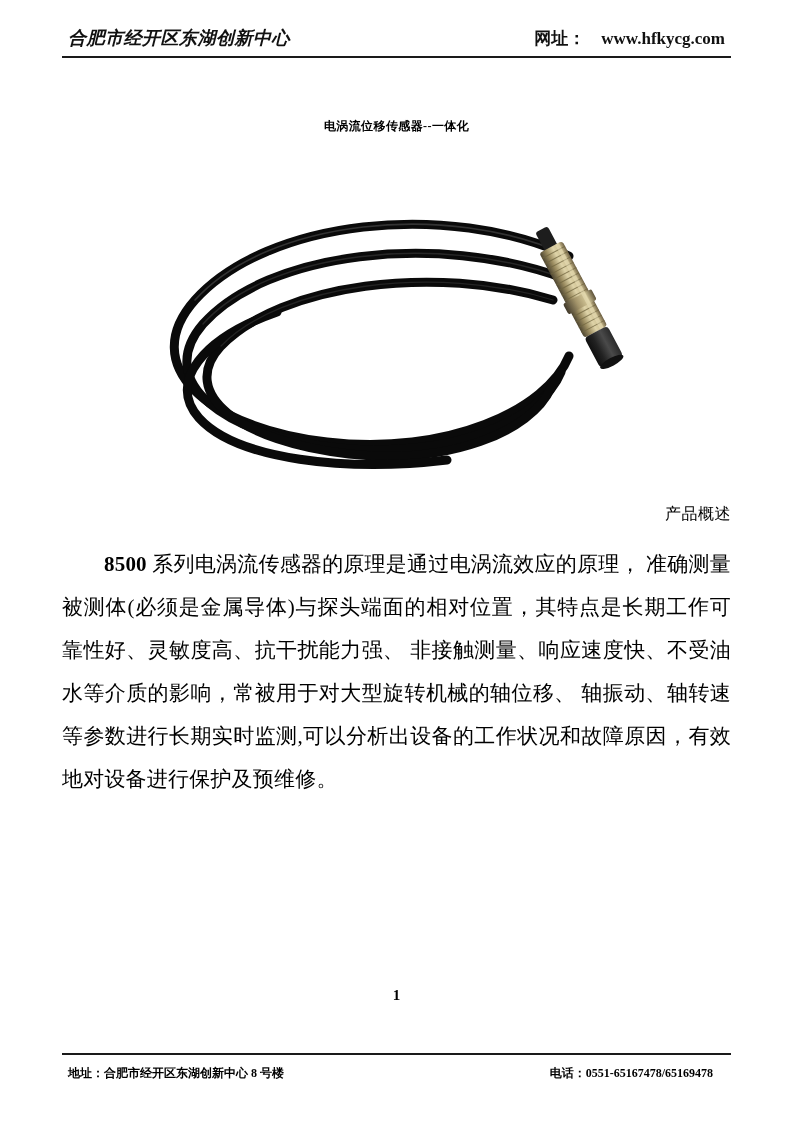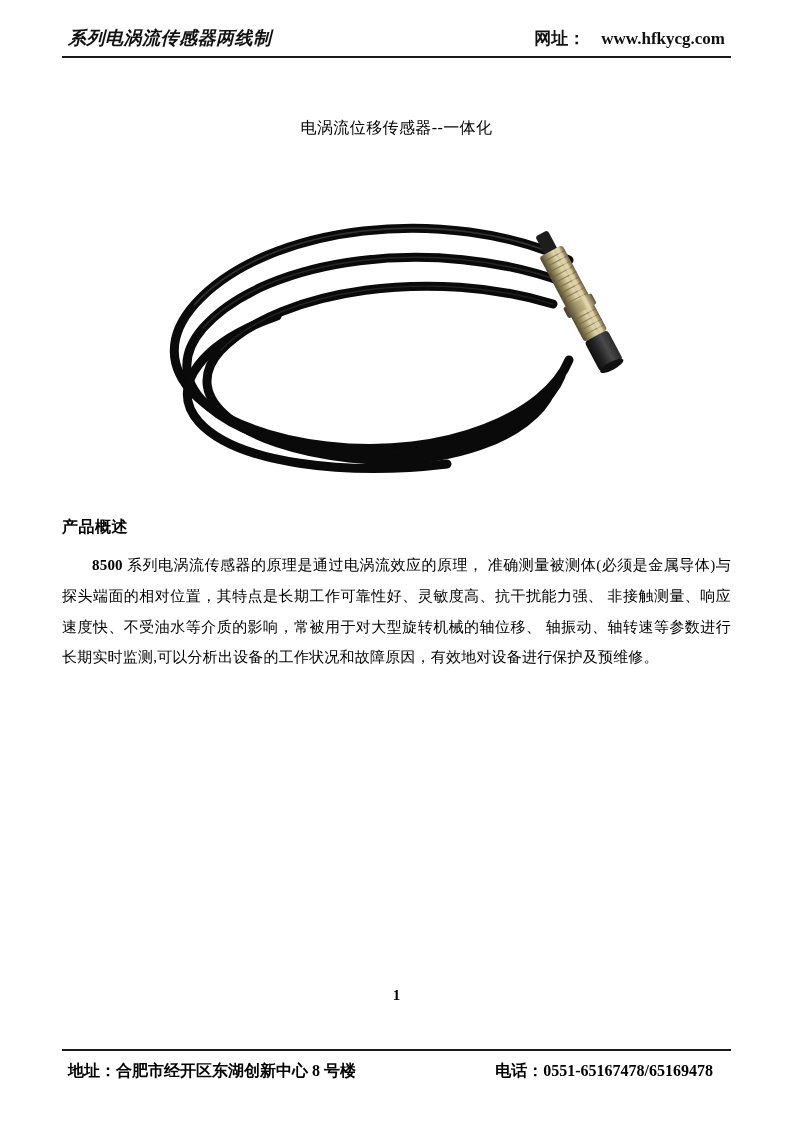--- a/index.html
+++ b/index.html
@@ -56,51 +56,51 @@
     margin-left: 16px;
   }
   .header-rule {
     border-bottom: 2.2px solid #1a1a1a;
     margin-top: 2px;
   }
 
   
   .doc-title {
     text-align: center;
-    font-size: 16px;
-    font-weight: normal;
+    font-size: 12px;
+    font-weight: bold;
     margin-top: 48px;
     letter-spacing: 0.4px;
   }
 
   
   .figure {
     margin-top: 20px;
     height: 330px;
     display: flex;
     align-items: center;
     justify-content: center;
   }
   .figure svg {
     display: block;
   }
 
   
   .section-heading {
-    text-align: left;
+    text-align: right;
     font-size: 16px;
-    font-weight: bold;
-    margin-top: 28px;
+    font-weight: normal;
+    margin-top: 19px;
     letter-spacing: 0.5px;
   }
 
   
   .body-text {
-    margin-top: 12px;
-    font-size: 15px;
+    margin-top: 18px;
+    font-size: 21px;
     line-height: 2.05;
     text-align: justify;
     text-justify: inter-ideograph;
     letter-spacing: 0.2px;
   }
   .body-text p {
     margin: 0 0 2px 0;
     text-indent: 2em;
   }
   .body-text b {
@@ -127,34 +127,34 @@
   }
   .footer-rule {
     border-top: 2.2px solid #1a1a1a;
     margin-bottom: 10px;
   }
   .footer-inner {
     display: flex;
     justify-content: space-between;
     align-items: center;
     padding: 0 6px;
-    font-size: 16px;
+    font-size: 12px;
     font-weight: bold;
   }
   .footer-left { white-space: nowrap; }
   .footer-right { white-space: nowrap; padding-right: 12px; text-align: right;}
 </style>
 </head>
 <body>
 
 <div class="page">
 
   <div class="header">
     <div class="header-inner">
-      <div class="header-left">系列电涡流传感器两线制</div>
+      <div class="header-left">合肥市经开区东湖创新中心</div>
       <div class="header-right">
         <span>网址：</span><span class="url">www.hfkycg.com</span>
       </div>
     </div>
     <div class="header-rule"></div>
   </div>
 
   <div class="doc-title">电涡流位移传感器--一体化</div>
 
   <div class="figure">

